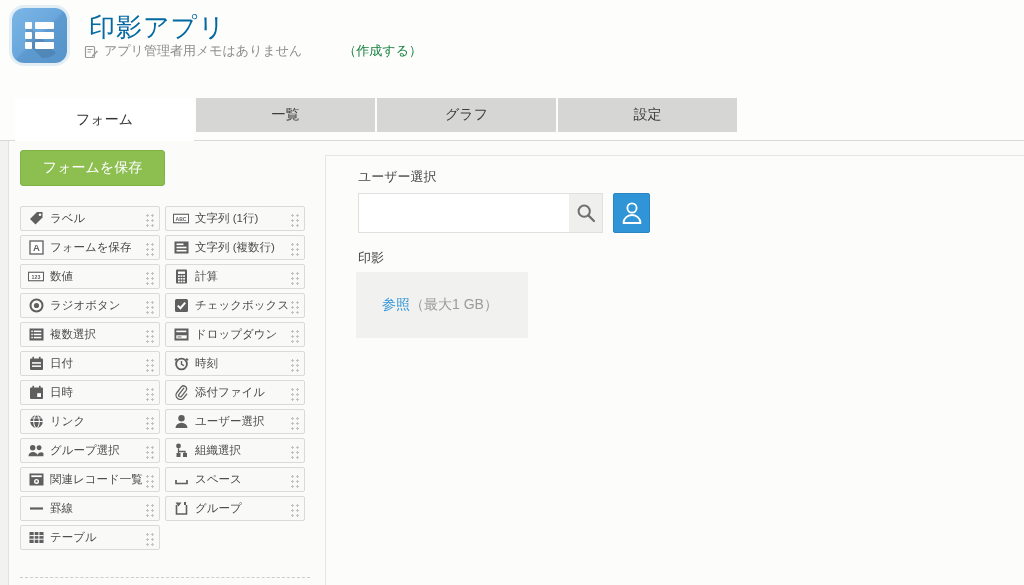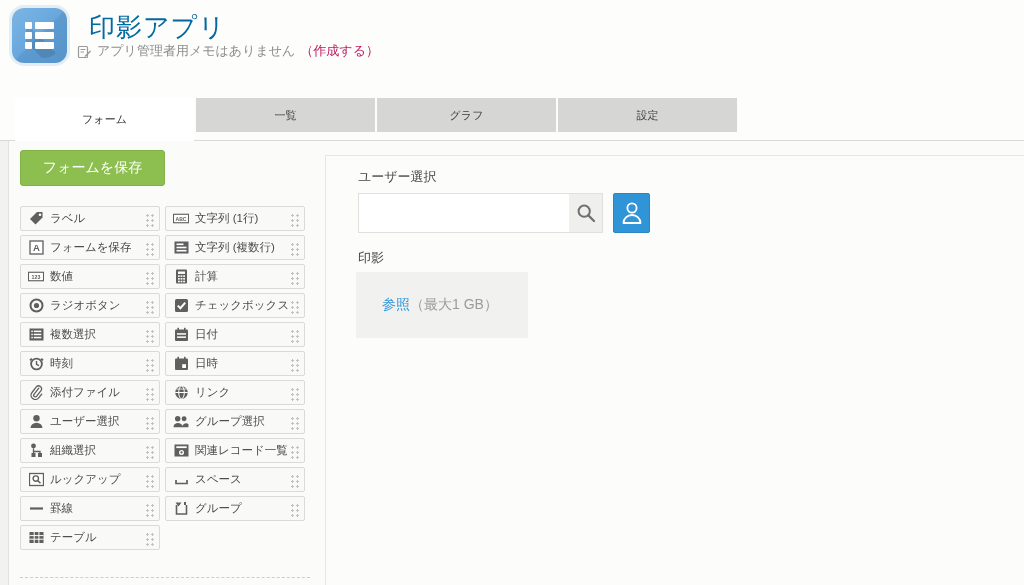--- a/index.html
+++ b/index.html
@@ -6,27 +6,27 @@
   html,body { width:1024px; height:585px; }
   body { font-family:"Liberation Sans","DejaVu Sans",sans-serif; background:#fdfdfc; }
   .page { position:relative; width:1024px; height:585px; overflow:hidden; background:#fdfdfc; }
 
   
   .app-icon { position:absolute; left:12px; top:8px; width:55px; height:55px; border-radius:12px;
     background:linear-gradient(135deg,#7cb6e6 0%,#69a7dc 48%,#5d9acf 52%,#5694ca 100%);
     box-shadow:0 0 0 3px rgba(175,205,230,.35); }
   .app-icon svg { position:absolute; left:0; top:0; }
   .app-title { position:absolute; left:89px; top:10px; font-size:26px; color:#0369a1; letter-spacing:1px; }
-  .memo-row { position:absolute; left:77px; top:42px; height:18px; display:flex; align-items:center; gap:5px;
+  .memo-row { position:absolute; left:84px; top:42px; height:18px; display:flex; align-items:center; gap:5px;
     font-size:13px; color:#8d8d8d; }
-  .memo-link { color:#be185d; text-decoration:none; cursor:pointer; }
+  .memo-link { color:#15803d; text-decoration:none; cursor:pointer;margin-left:36px; }
 
   
   .tab { position:absolute; top:98px; height:34px; width:179px; background:#d6d6d4;
-    display:flex; align-items:center; justify-content:center; font-size:11px; color:#3d3d3d; cursor:pointer; }
+    display:flex; align-items:center; justify-content:center; font-size:14px; color:#3d3d3d; cursor:pointer; }
   .tab.active { background:#ffffff; height:43px; z-index:3; color:#333; }
   .content-divider { position:absolute; left:0; top:140px; width:1024px; height:1px; background:#d9d9d7; z-index:1; }
 
   
   .content-bg { position:absolute; left:0; top:141px; width:1024px; height:444px; background:#f2f2f1; }
   .designer-panel { position:absolute; left:8px; top:141px; width:1016px; height:444px;
     background:#fbfbfa; border-left:1px solid #e2e2e0; z-index:2; }
 
   .save-btn { position:absolute; left:20px; top:150px; width:145px; height:36px; background:#8cbe50;
     border:1px solid #80b244; border-radius:3px; color:#fff; font-size:14px; display:flex;
@@ -204,20 +204,32 @@
               <rect x="4.8" y="9.8" width="7.5" height="1.5"></rect>
             </g>
           </svg>
         </span>
         <span class="lbl">複数選択</span>
         <span class="drag"></span>
       </div>
       <div class="pal-item">
         <span class="ico">
           <svg width="15" height="15" viewBox="0 0 15 15">
+            <rect x="0.5" y="1.5" width="14" height="12" fill="#5f5f5f"></rect>
+            <rect x="2.3" y="3.6" width="10" height="1.6" fill="#fff"></rect>
+            <rect x="2.3" y="8.3" width="10.4" height="3.2" fill="#fff"></rect>
+            <rect x="3.5" y="9.5" width="4" height="0.9" fill="#5f5f5f"></rect>
+          </svg>
+        </span>
+        <span class="lbl">ドロップダウン</span>
+        <span class="drag"></span>
+      </div>
+      <div class="pal-item">
+        <span class="ico">
+          <svg width="15" height="15" viewBox="0 0 15 15">
             <rect x="1" y="2.5" width="13" height="11.5" rx="1" fill="#5f5f5f"></rect>
             <rect x="3.4" y="0.8" width="1.6" height="3" fill="#5f5f5f"></rect>
             <rect x="10" y="0.8" width="1.6" height="3" fill="#5f5f5f"></rect>
             <rect x="3" y="6.2" width="9" height="1.5" fill="#fff"></rect>
             <rect x="3" y="9.4" width="9" height="1.5" fill="#fff"></rect>
           </svg>
         </span>
         <span class="lbl">日付</span>
         <span class="drag"></span>
       </div>
@@ -303,31 +315,20 @@
       <div class="pal-item">
         <span class="ico">
           <svg width="15" height="15" viewBox="0 0 15 15">
             <rect x="0.5" y="1.5" width="14" height="12" fill="#5f5f5f"></rect>
             <rect x="2.3" y="3.3" width="10.4" height="1.8" fill="#fff"></rect>
             <circle cx="7.5" cy="9.4" r="2.5" fill="#fff"></circle>
             <circle cx="7.5" cy="9.4" r="1.1" fill="#5f5f5f"></circle>
           </svg>
         </span>
         <span class="lbl">関連レコード一覧</span>
-        <span class="drag"></span>
-      </div>
-      <div class="pal-item">
-        <span class="ico">
-          <svg width="15" height="15" viewBox="0 0 15 15">
-            <rect x="0.5" y="1.5" width="14" height="12" fill="#fff" stroke="#5f5f5f" stroke-width="1.3"></rect>
-            <circle cx="6.8" cy="6.6" r="2.7" fill="none" stroke="#5f5f5f" stroke-width="1.4"></circle>
-            <line x1="8.9" y1="8.7" x2="11.5" y2="11.3" stroke="#5f5f5f" stroke-width="1.6"></line>
-          </svg>
-        </span>
-        <span class="lbl">ルックアップ</span>
         <span class="drag"></span>
       </div>
       <div class="pal-item">
         <span class="ico">
           <svg width="15" height="15" viewBox="0 0 15 15">
             <path d="M2 8 V11.5 H13 V8" fill="none" stroke="#5f5f5f" stroke-width="1.7"></path>
           </svg>
         </span>
         <span class="lbl">スペース</span>
         <span class="drag"></span>

